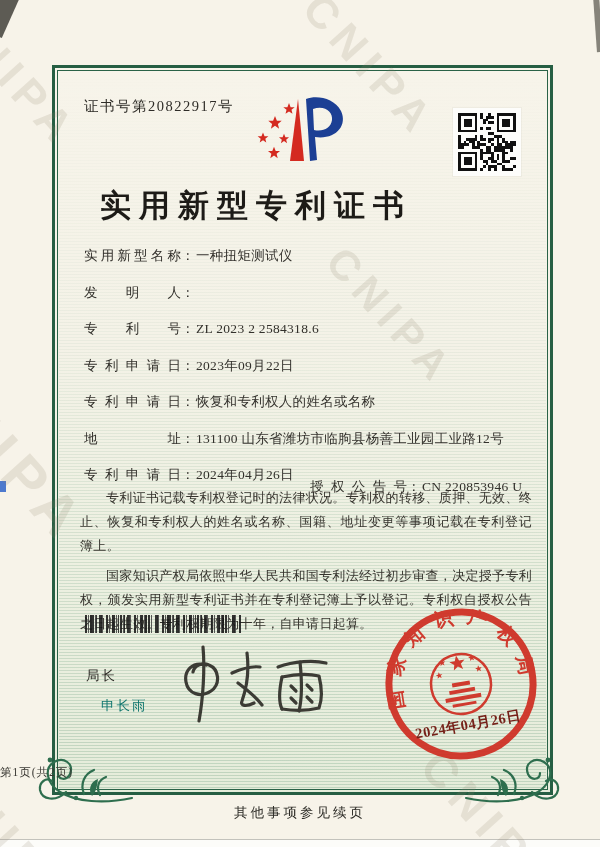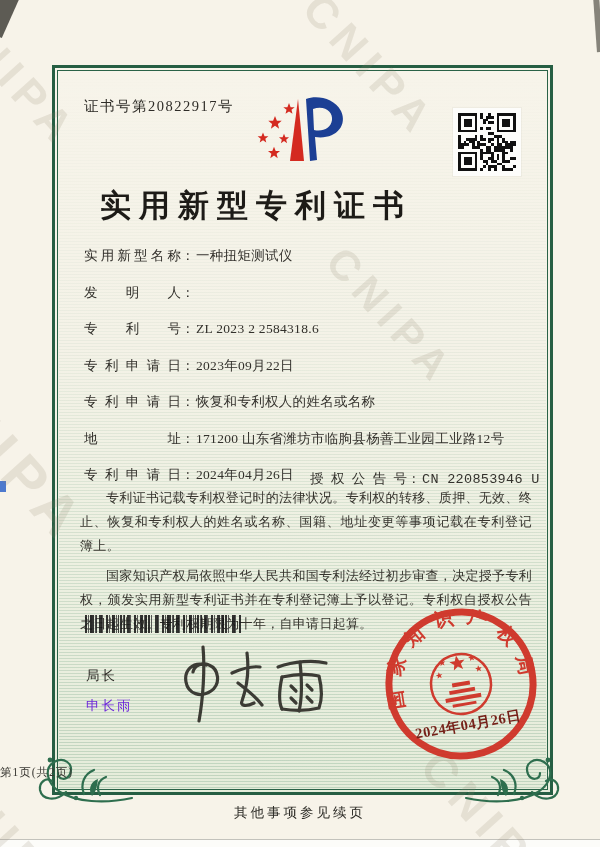--- a/index.html
+++ b/index.html
@@ -51,35 +51,35 @@
   }
   
   .fields{position:absolute;left:84px;top:238px;width:452px;font-size:13.5px;color:#33312c;}
   .frow{height:36.5px;display:flex;align-items:center;position:relative;}
   .flabel{
     display:inline-block;width:97px;text-align:justify;text-align-last:justify;
     -moz-text-align-last:justify;flex:none;word-break:keep-all;
   }
   .fcolon{flex:none;width:15px;}
   .fvalue{white-space:nowrap;letter-spacing:.3px;}
-  .fgroup2{position:absolute;left:226px;top:4px;height:100%;display:flex;align-items:center;font-family:Liberation Mono, monospace;}
+  .fgroup2{position:absolute;left:226px;top:12px;height:100%;display:flex;align-items:center;}
   
   .paras{position:absolute;left:80px;top:486px;width:452px;font-size:13px;line-height:1.85;letter-spacing:.3px;text-align:justify;color:#35332d;}
   .paras p{margin:0 0 6px 0;text-indent:2em;}
   
   .barcode{
     position:absolute;left:85px;top:615px;width:156px;height:18px;
     background:
       repeating-linear-gradient(90deg,#1a1a1a 0 2px,transparent 2px 3px,#444 3px 4px,transparent 4px 7px),
       repeating-linear-gradient(90deg,#222 0 1px,transparent 1px 5px,#111 5px 7px,transparent 7px 11px);
     opacity:.88;
   }
   
   .sig-title{position:absolute;left:86px;top:667px;font-size:13.5px;letter-spacing:2px;color:#2d2b26;}
-  .sig-name{position:absolute;left:86px;top:697px;font-size:13.5px;letter-spacing:2px;color:#6d28d9;}
+  .sig-name{position:absolute;left:101px;top:697px;font-size:13.5px;letter-spacing:2px;color:#0f766e;}
   .sig-svg{position:absolute;left:166px;top:641px;width:176px;height:88px;}
   
   .seal{position:absolute;left:377px;top:600px;width:168px;height:168px;z-index:3;opacity:.93;}
   
   .flourish{position:absolute;width:102px;height:74px;}
   .flourish.fl-left{left:34px;top:732px;}
   .flourish.fl-right{left:462px;top:732px;transform:scaleX(-1);}
   
   .page-indicator{position:absolute;left:0;top:765px;width:600px;text-align:left;font-size:11.5px;letter-spacing:1px;color:#3a3833;}
   .footer-note{position:absolute;left:0;top:804px;width:600px;text-align:center;font-size:13.5px;letter-spacing:3px;color:#2b2a25;}
@@ -288,21 +288,21 @@
         <span class="fvalue">2023年09月22日</span>
     </div>
     <div class="frow">
       <span class="flabel">专利申请日</span>
         <span class="fcolon">：</span>
         <span class="fvalue">恢复和专利权人的姓名或名称</span>
     </div>
     <div class="frow">
       <span class="flabel">地址</span>
         <span class="fcolon">：</span>
-        <span class="fvalue">171200 山东省潍坊市临朐县杨善工业园工业路12号</span>
+        <span class="fvalue">131100 山东省潍坊市临朐县杨善工业园工业路12号</span>
     </div>
     <div class="frow">
       <span class="flabel">专利申请日</span>
         <span class="fcolon">：</span>
         <span class="fvalue">2024年04月26日</span>
       <span class="fgroup2">
         <span class="flabel">授权公告号</span>
           <span class="fcolon">：</span>
           <span class="fvalue">CN 220853946 U</span>
       </span>

